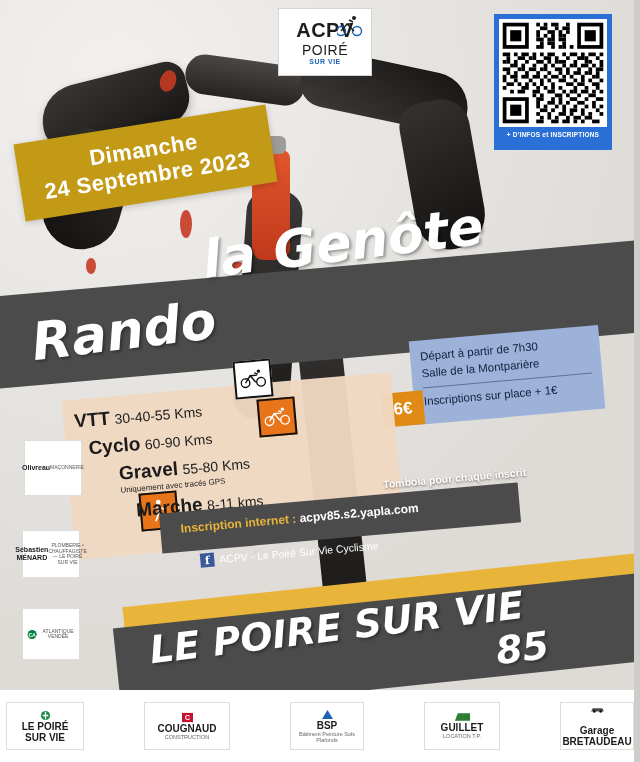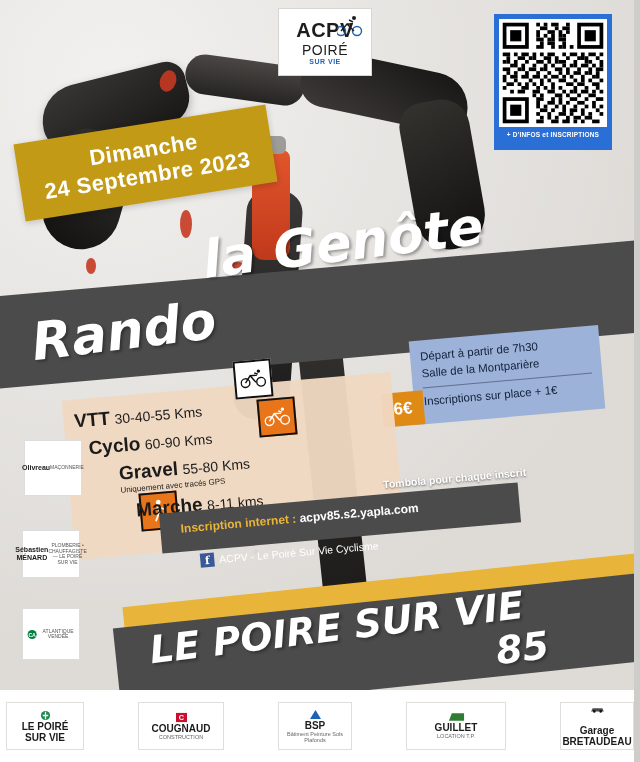--- a/index.html
+++ b/index.html
@@ -394,21 +394,21 @@
     padding: 2px 4px;
     box-sizing: border-box;
     background: #fff;
   }
   .spon .nm { font-size: 10px; font-weight: bold; color: #1b1b1b; line-height: 1.1; }
   .spon .sub { font-size: 5.5px; color: #666; line-height: 1.1; }
   .s1 { width: 78px; }
   .s2 { width: 82px; }
   .s3 { width: 86px; }
   .s4 { width: 74px; }
-  .s5 { width: 100px; }
+  .s5 { width: 76px; }
   .s6 { width: 74px; gap: 12px; }
   .s7 { width: 66px; }
 
   .right-strip {
     position: absolute;
     right: 0; top: 0; width: 6px; height: 762px;
     background: #cfcdca;
   }
 </style>
 </head>

